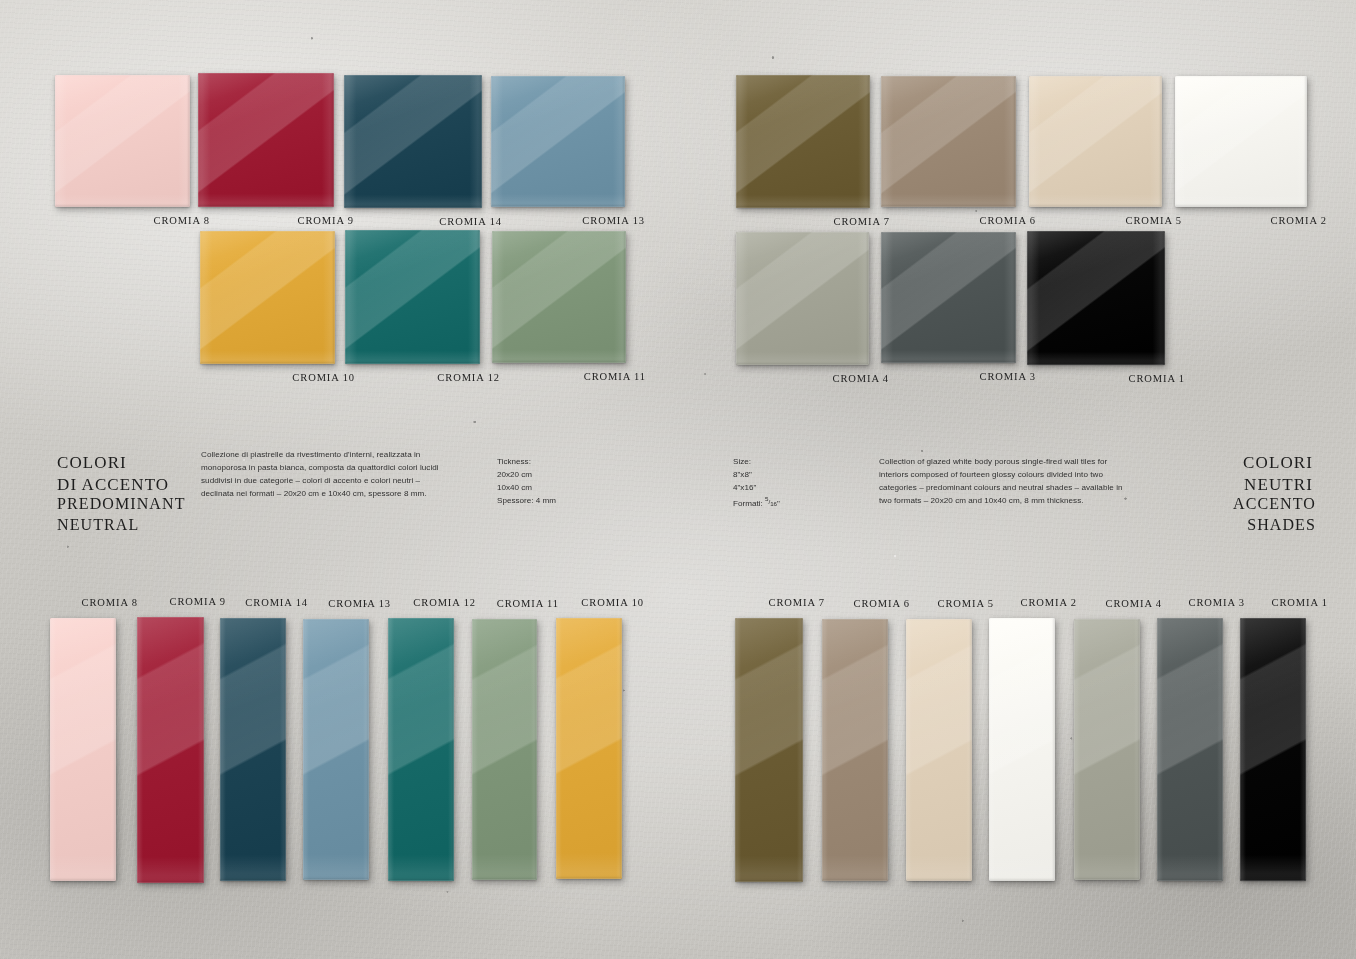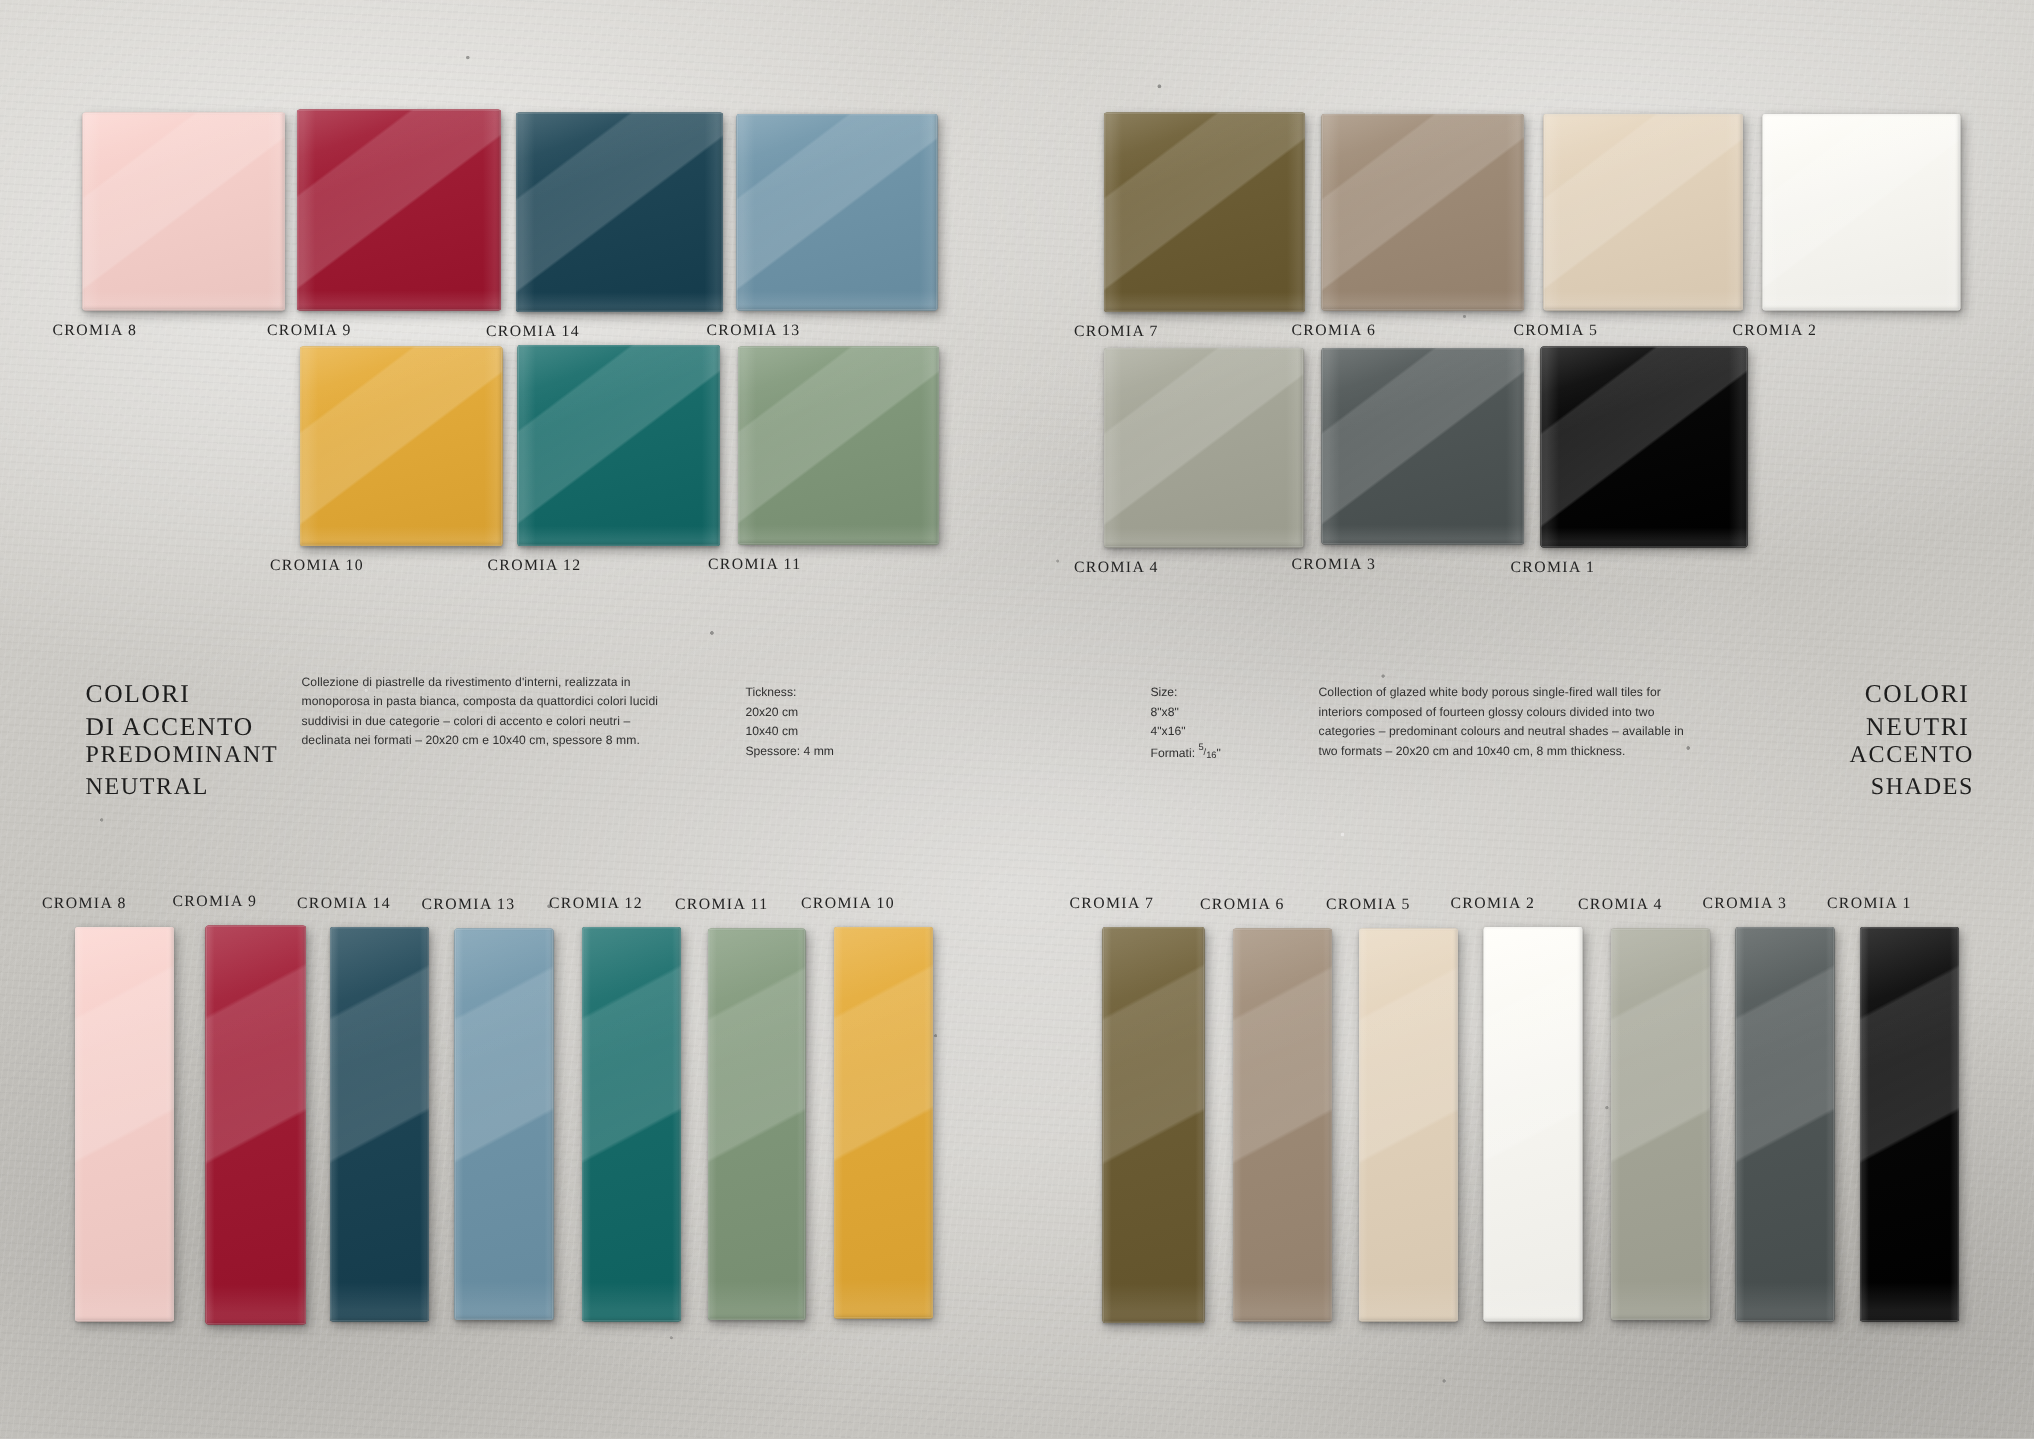--- a/index.html
+++ b/index.html
@@ -90,21 +90,21 @@
     box-shadow: inset 0 0 0 1px rgba(255,255,255,.14), inset -1px -1px 3px rgba(0,0,0,.18);
   }
 
   .swatch-label {
     position: absolute;
     font-family: "Liberation Serif", serif;
     font-size: 10.5px;
     letter-spacing: .9px;
     color: #232323;
     white-space: nowrap;
-    text-align: left;
+    text-align: right;
   }
 
   
   .heading {
     position: absolute;
     font-family: "Liberation Serif", serif;
     color: #1d1d1d;
     letter-spacing: 1.1px;
     line-height: 1.30;
     white-space: pre-line;
@@ -344,21 +344,21 @@
 <div class="heading sub" style="left:57px; top:494px;">PREDOMINANT
 NEUTRAL</div>
 
 <div class="body-text" style="left:201px; top:448px; width:272px;">Collezione di piastrelle da rivestimento d'interni, realizzata in
 monoporosa in pasta bianca, composta da quattordici colori lucidi
 suddivisi in due categorie – colori di accento e colori neutri –
 declinata nei formati – 20x20 cm e 10x40 cm, spessore 8 mm.</div>
 
 <div class="spec-text" style="left:497px; top:455px; width:120px;"><span>Tickness:</span><br><span>20x20 cm</span><br><span>10x40 cm</span><br><span>Spessore: 4 mm</span></div>
 
-<div class="spec-text" style="left:767px; top:455px; width:130px;"><span>Size:</span><br><span>8"x8"</span><br><span>4"x16"</span><br><span>Formati: </span><span class="frac"><sup>5</sup>/<sub>16</sub></span><span>"</span></div>
+<div class="spec-text" style="left:733px; top:455px; width:130px;"><span>Size:</span><br><span>8"x8"</span><br><span>4"x16"</span><br><span>Formati: </span><span class="frac"><sup>5</sup>/<sub>16</sub></span><span>"</span></div>
 
 <div class="body-text" style="left:879px; top:455px; width:280px;">Collection of glazed white body porous single-fired wall tiles for
 interiors composed of fourteen glossy colours divided into two
 categories – predominant colours and neutral shades – available in
 two formats – 20x20 cm and 10x40 cm, 8 mm thickness.</div>
 
 <div class="heading big" style="left:1241px; top:452px; text-align:right; width:72px;">COLORI
 NEUTRI</div>
 
 <div class="heading sub" style="left:1213px; top:494px; text-align:right; width:103px;">ACCENTO

